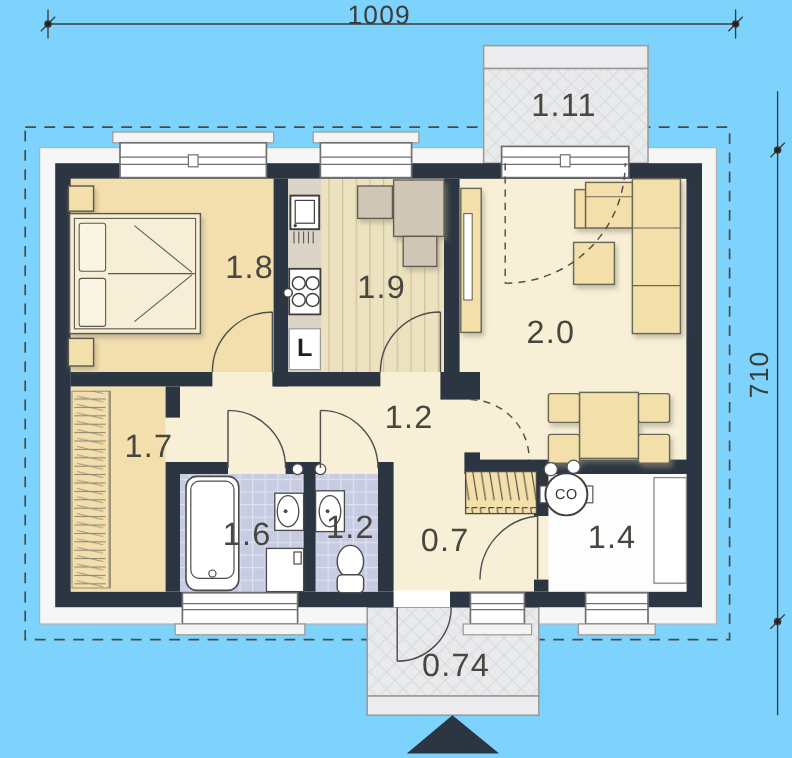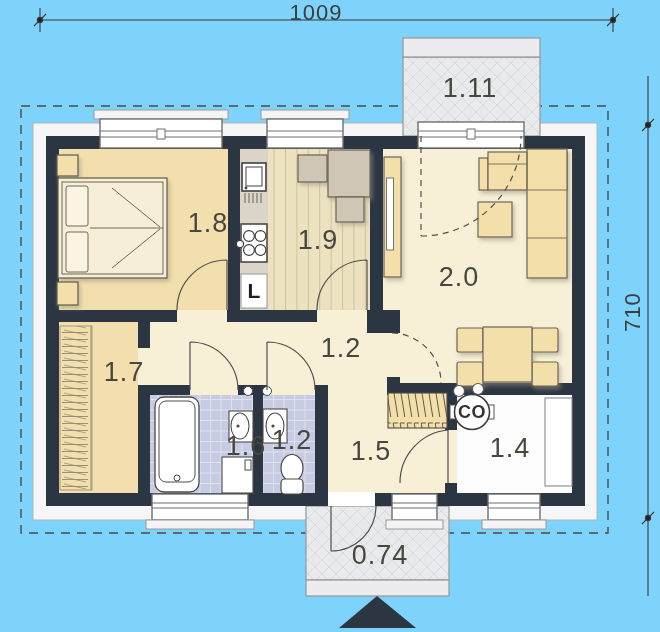--- a/index.html
+++ b/index.html
@@ -8,21 +8,21 @@
     font-family:"Liberation Sans", sans-serif;
   }
   #plan-svg{position:absolute;left:0;top:0;}
   .lbl{
     position:absolute;transform:translate(-50%,-50%);
     color:#47463f;font-size:27px;font-weight:400;letter-spacing:1px;white-space:nowrap;
   }
   .dim{color:#3c3c3c;font-size:22px;letter-spacing:1px;}
   .dim-v{transform:translate(-50%,-50%) rotate(-90deg);}
   .marker-L{font-size:21px;font-weight:700;color:#1f1f1f;letter-spacing:0;}
-  .marker-CO{font-size:18px;font-weight:700;color:#333;letter-spacing:0.5px;}
+  .marker-CO{font-size:12px;font-weight:400;color:#333;letter-spacing:0.5px;}
 </style>
 </head>
 <body>
 
 <div id="stage">
 <svg id="plan-svg" width="660" height="632" viewBox="0 0 660 632">
   <defs>
     <pattern id="crosshatch" width="14" height="14" patternUnits="userSpaceOnUse">
       <rect width="14" height="14" fill="#e9eaec"></rect>
       <path d="M0,0 L14,14 M14,0 L0,14" stroke="#d9dadd" stroke-width="1"></path>
@@ -235,22 +235,22 @@
 </svg>
 
 <div class="lbl dim" style="left:316px;top:13px;">1009</div>
 <div class="lbl dim dim-v" style="left:633px;top:312px;">710</div>
 
 <div class="lbl" style="left:191px;top:223px;margin-left:17px;">1.8</div>
 <div class="lbl" style="left:318px;top:240px;">1.9</div>
 <div class="lbl" style="left:459px;top:277px;">2.0</div>
 <div class="lbl" style="left:341px;top:348px;">1.2</div>
 <div class="lbl" style="left:112px;top:372px;margin-left:12px;">1.7</div>
-<div class="lbl" style="left:206px;top:446px;margin-left:40px;">1.6</div>
+<div class="lbl" style="left:206px;top:446px;">1.6</div>
 <div class="lbl" style="left:292px;top:440px;">1.2</div>
-<div class="lbl" style="left:371px;top:451px;">1.5</div>
+<div class="lbl" style="left:371px;top:451px;">0.7</div>
 <div class="lbl" style="left:510px;top:448px;">1.4</div>
 <div class="lbl" style="left:380px;top:555px;">0.74</div>
 <div class="lbl" style="left:470px;top:88px;">1.11</div>
 
 <div class="lbl marker-L" style="left:254px;top:291px;">L</div>
 <div class="lbl marker-CO" style="left:472px;top:412px;">CO</div>
 </div>
 
 </body></html>

